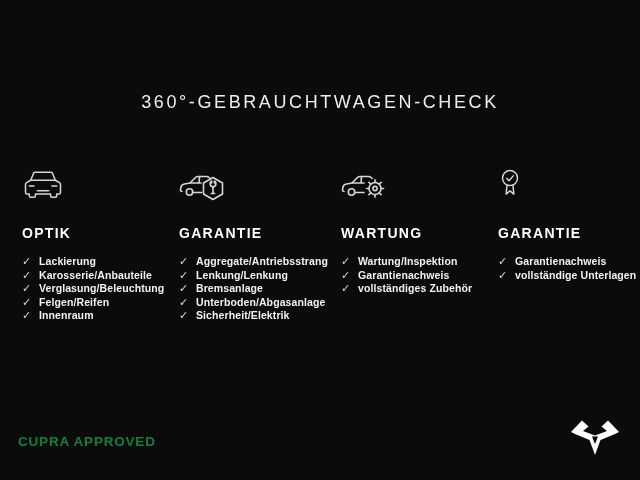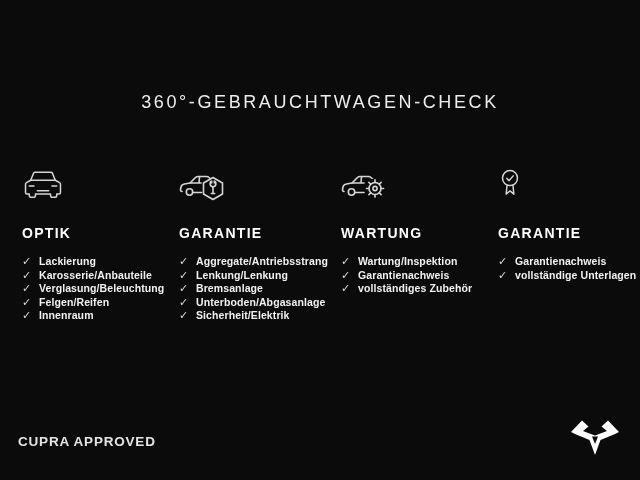--- a/index.html
+++ b/index.html
@@ -16,21 +16,21 @@
   .col{box-sizing:border-box;}
   .col-1{width:157px}.col-2{width:162px}.col-3{width:157px}.col-4{width:142px}
   .icon-box{height:38px;display:flex;align-items:flex-start;}
   .icon-box svg{display:block;}
   .heading{margin-top:19px;font-size:14px;font-weight:bold;letter-spacing:1.3px;line-height:17px;color:#ffffff;}
   .list{margin-top:13px;}
   .item{display:flex;align-items:baseline;gap:7px;height:13.5px;line-height:13.5px;}
   .check{font-size:11px;color:#dcdcdc;flex:0 0 10px;}
   .item-label{font-size:10.5px;font-weight:600;letter-spacing:0.1px;color:#f2f2f2;white-space:nowrap;text-align:center;}
   
-  .brand{position:absolute;left:18px;top:434px;font-size:13.5px;font-weight:bold;letter-spacing:0.8px;color:#e5e5e5;}
+  .brand{position:absolute;left:18px;top:434px;font-size:13.5px;font-weight:bold;letter-spacing:0.8px;color:#15803d;}
   .logo{position:absolute;left:570px;top:419px;}
   
   .line-icon{fill:none;stroke:#d6d6d6;stroke-width:1.6;stroke-linecap:round;stroke-linejoin:round;}
   .badge-mask{fill:#0b0b0b;stroke:#d6d6d6;stroke-width:1.6;stroke-linejoin:round;}
   .bg-fill{fill:#0b0b0b;stroke:none;}
 </style>
 </head>
 <body>
 
 <div class="stage">

